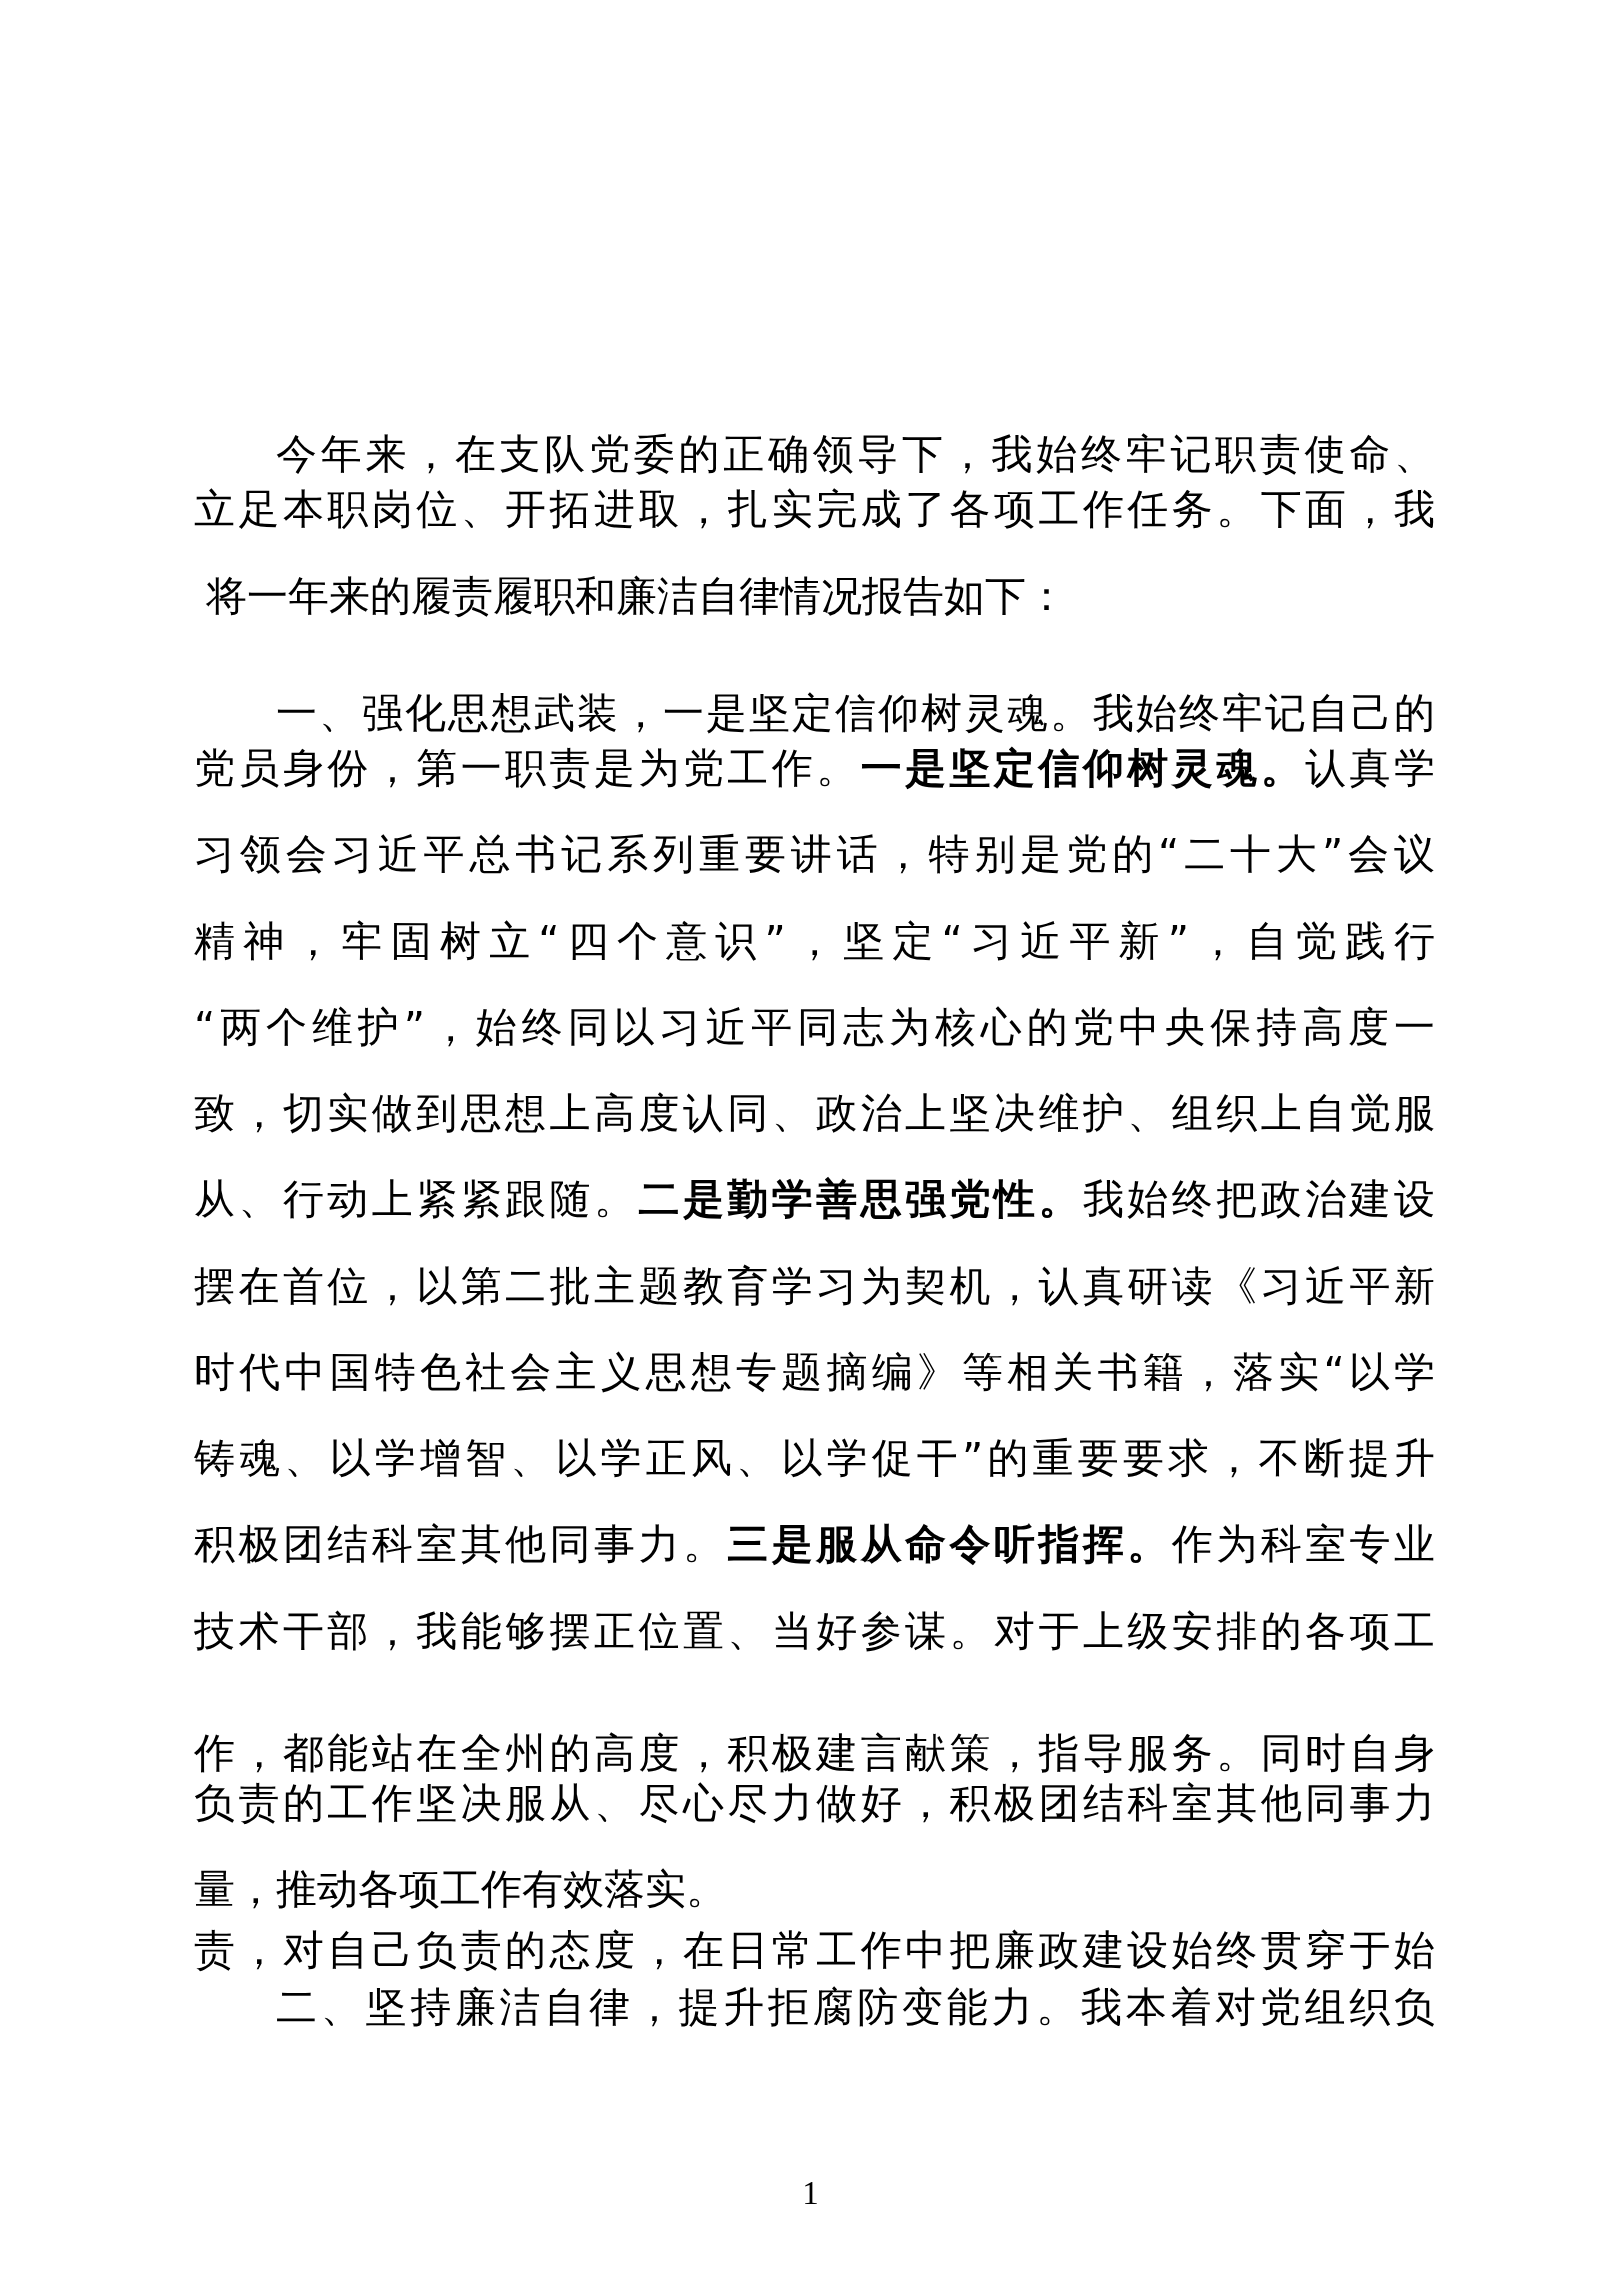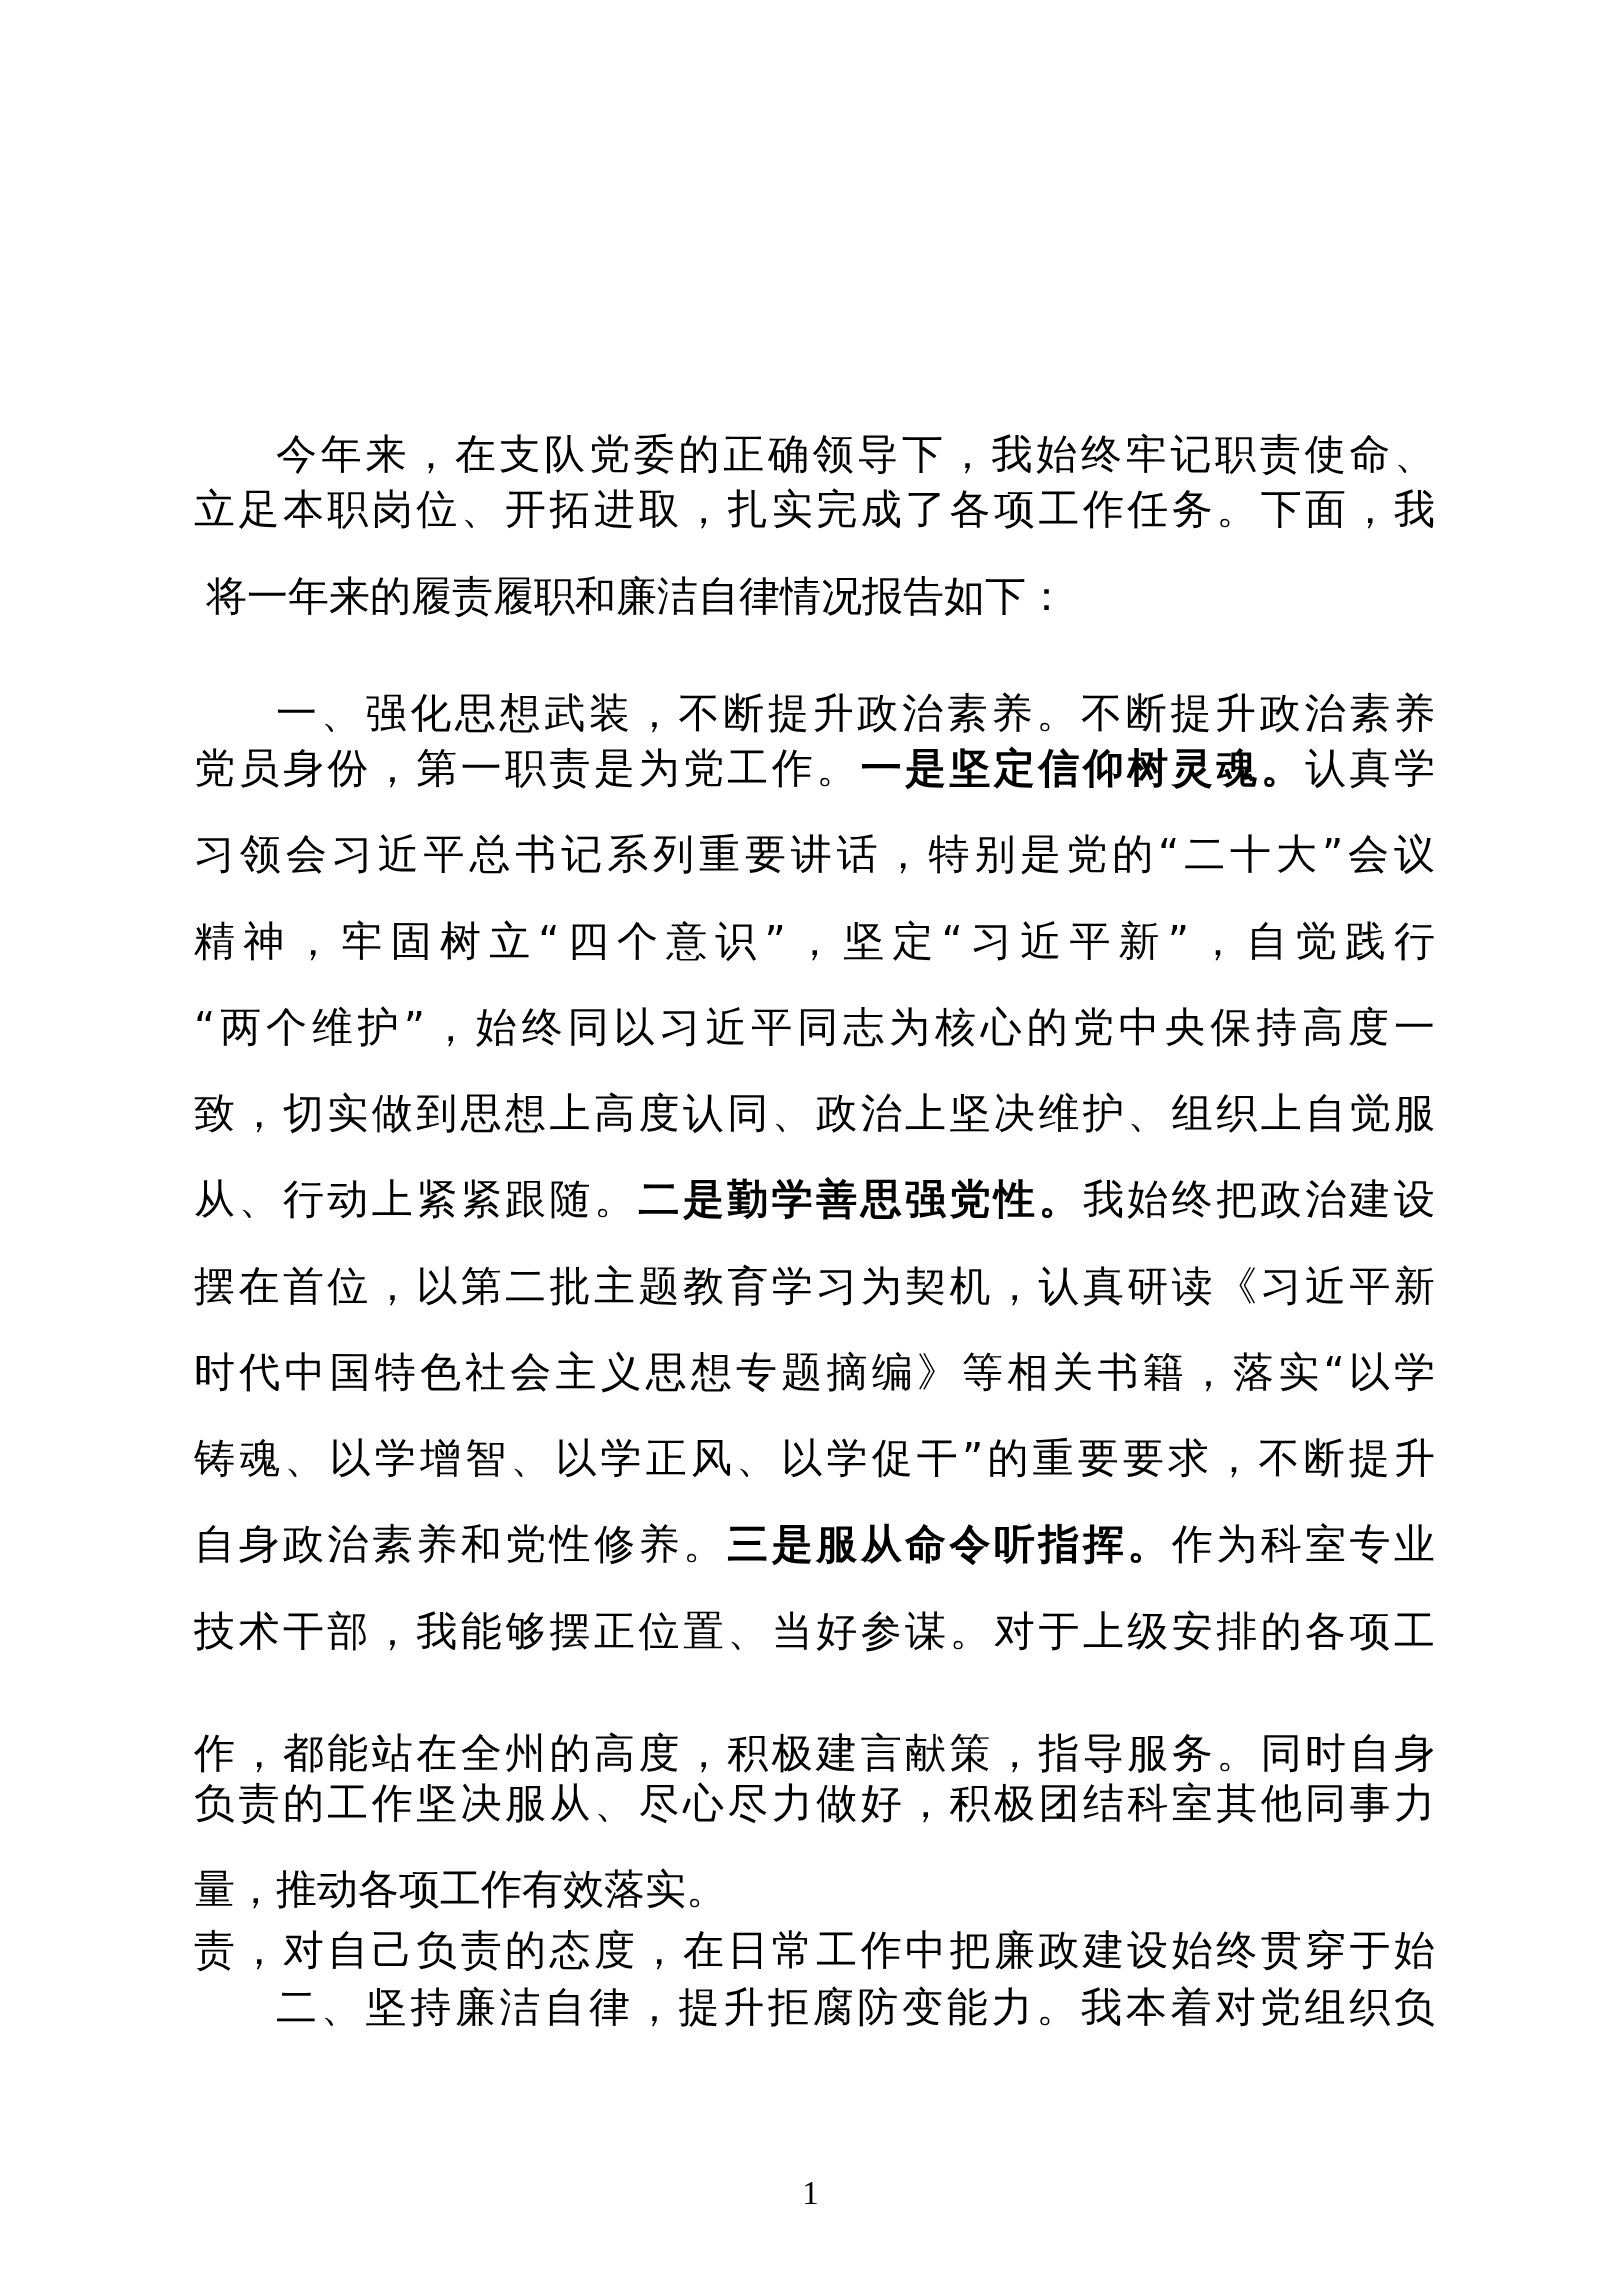--- a/index.html
+++ b/index.html
@@ -68,31 +68,31 @@
   </style>
 </head>
 <body>
 
 <div class="page">
 
   <div id="body-lines">
       <div class="line indent" style="top: 394px;"><span>今年来，在支队党委的正确领导下，我始终牢记职责使命、</span></div>
       <div class="line" style="top: 480px;"><span>立足本职岗位、开拓进取，扎实完成了各项工作任务。下面，我</span></div>
       <div class="line last" style="top: 567px; margin-left: 12px;"><span>将一年来的履责履职和廉洁自律情况报告如下：</span></div>
-      <div class="line indent" style="top: 653px;"><span>一、强化思想武装，不断提升政治素养。不断提升政治素养</span></div>
+      <div class="line indent" style="top: 653px;"><span>一、强化思想武装，一是坚定信仰树灵魂。我始终牢记自己的</span></div>
       <div class="line" style="top: 739px;"><span>党员身份，第一职责是为党工作。</span><b>一是坚定信仰树灵魂。</b><span>认真学</span></div>
       <div class="line" style="top: 825px;"><span>习领会习近平总书记系列重要讲话，特别是党的“二十大”会议</span></div>
       <div class="line" style="top: 912px;"><span>精神，牢固树立“四个意识”，坚定“习近平新”，自觉践行</span></div>
       <div class="line" style="top: 998px;"><span>“两个维护”，始终同以习近平同志为核心的党中央保持高度一</span></div>
       <div class="line" style="top: 1084px;"><span>致，切实做到思想上高度认同、政治上坚决维护、组织上自觉服</span></div>
       <div class="line" style="top: 1170px;"><span>从、行动上紧紧跟随。</span><b>二是勤学善思强党性。</b><span>我始终把政治建设</span></div>
       <div class="line" style="top: 1257px;"><span>摆在首位，以第二批主题教育学习为契机，认真研读《习近平新</span></div>
       <div class="line" style="top: 1343px;"><span>时代中国特色社会主义思想专题摘编》等相关书籍，落实“以学</span></div>
       <div class="line" style="top: 1429px;"><span>铸魂、以学增智、以学正风、以学促干”的重要要求，不断提升</span></div>
-      <div class="line" style="top: 1515px;"><span>自身政治素养和党性修养。</span><b>三是服从命令听指挥。</b><span>作为科室专业</span></div>
+      <div class="line" style="top: 1515px;"><span>积极团结科室其他同事力。</span><b>三是服从命令听指挥。</b><span>作为科室专业</span></div>
       <div class="line" style="top: 1602px;"><span>技术干部，我能够摆正位置、当好参谋。对于上级安排的各项工</span></div>
       <div class="line" style="top: 1688px; margin-top: 36px;"><span>作，都能站在全州的高度，积极建言献策，指导服务。同时自身</span></div>
       <div class="line" style="top: 1774px;"><span>负责的工作坚决服从、尽心尽力做好，积极团结科室其他同事力</span></div>
       <div class="line last" style="top: 1860px;"><span>量，推动各项工作有效落实。</span></div>
       <div class="line indent" style="top: 1947px;"><span>二、坚持廉洁自律，提升拒腐防变能力。我本着对党组织负</span></div>
       <div class="line" style="top: 1921px;"><span>责，对自己负责的态度，在日常工作中把廉政建设始终贯穿于始</span></div>
     </div>
 
   <div class="page-number">1</div>
 </div>

